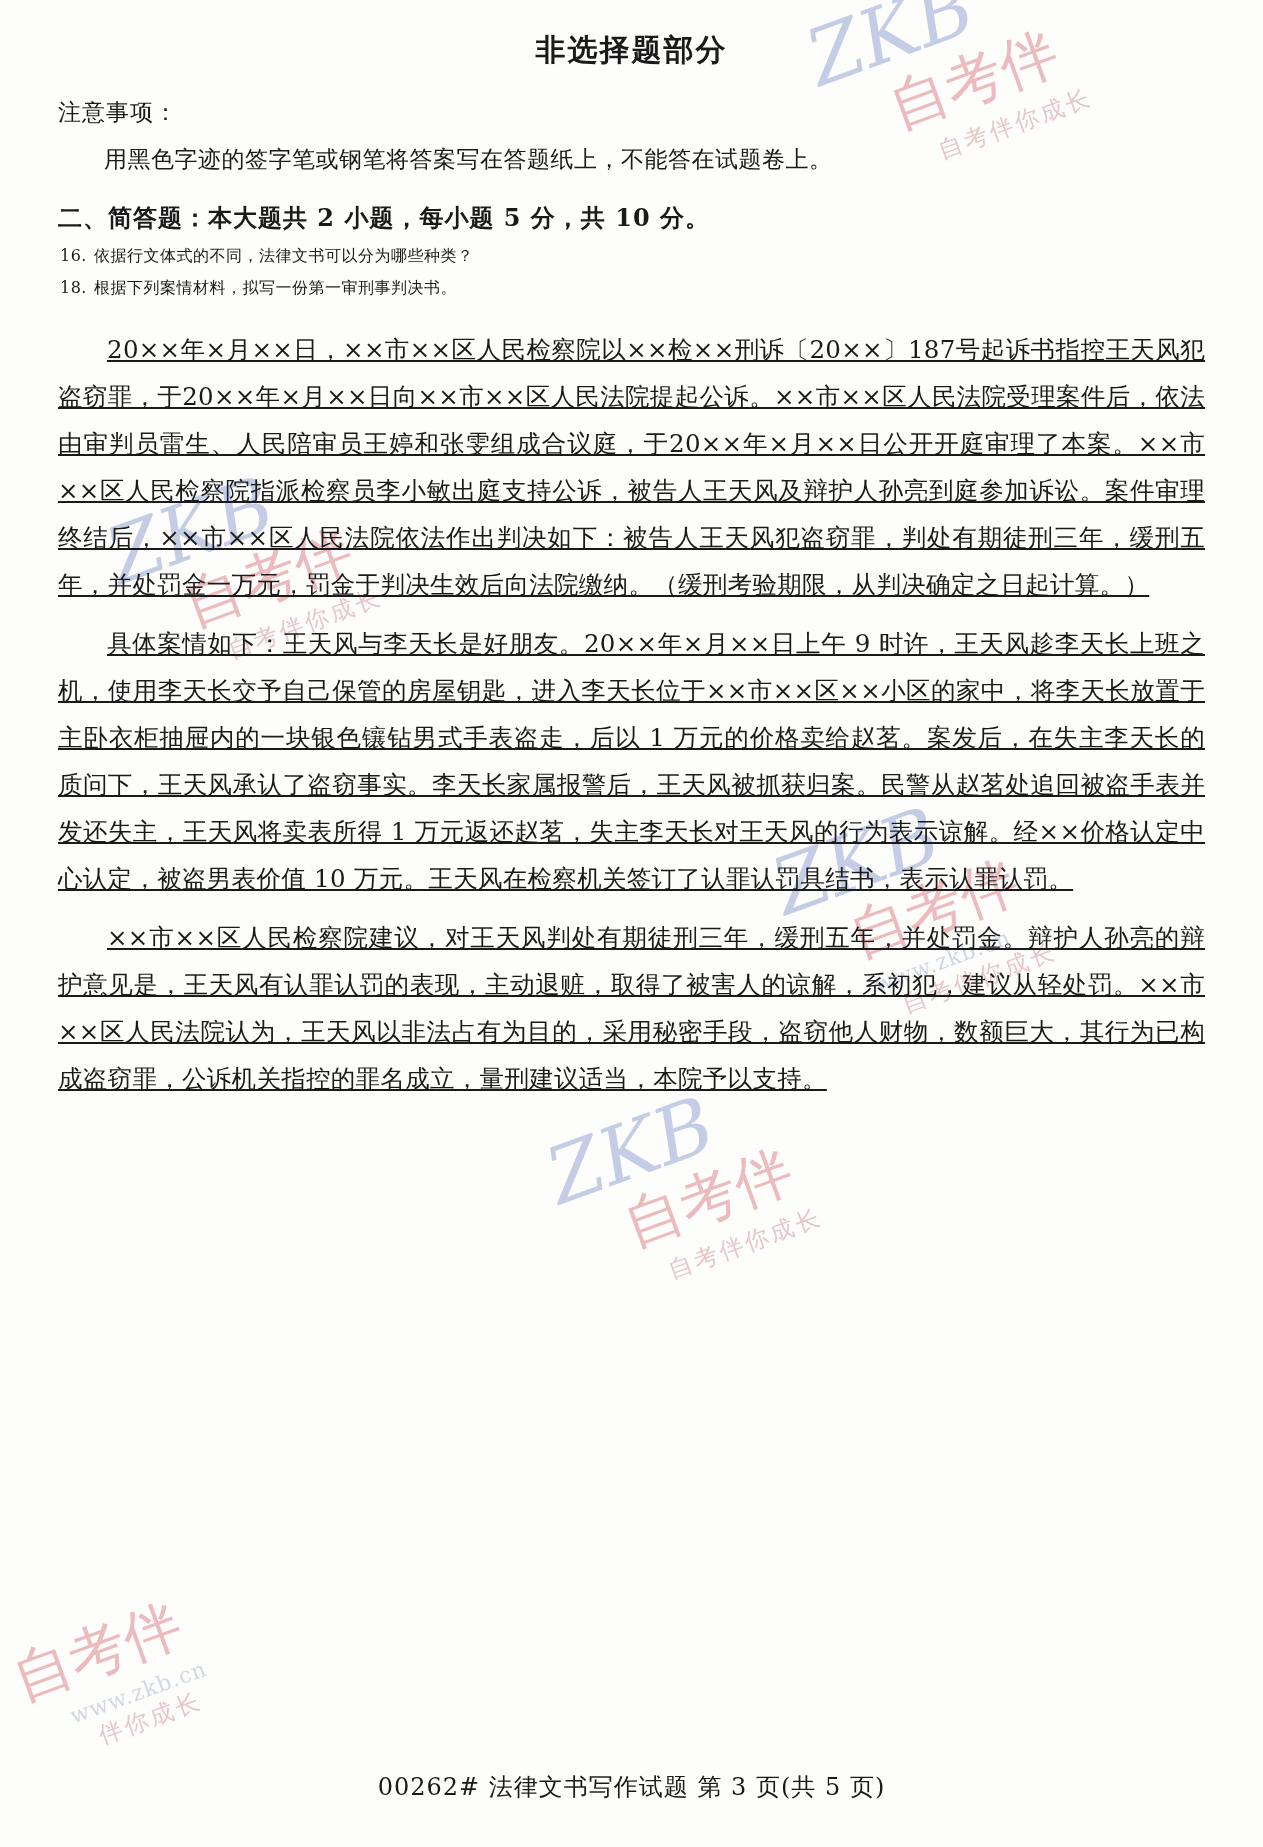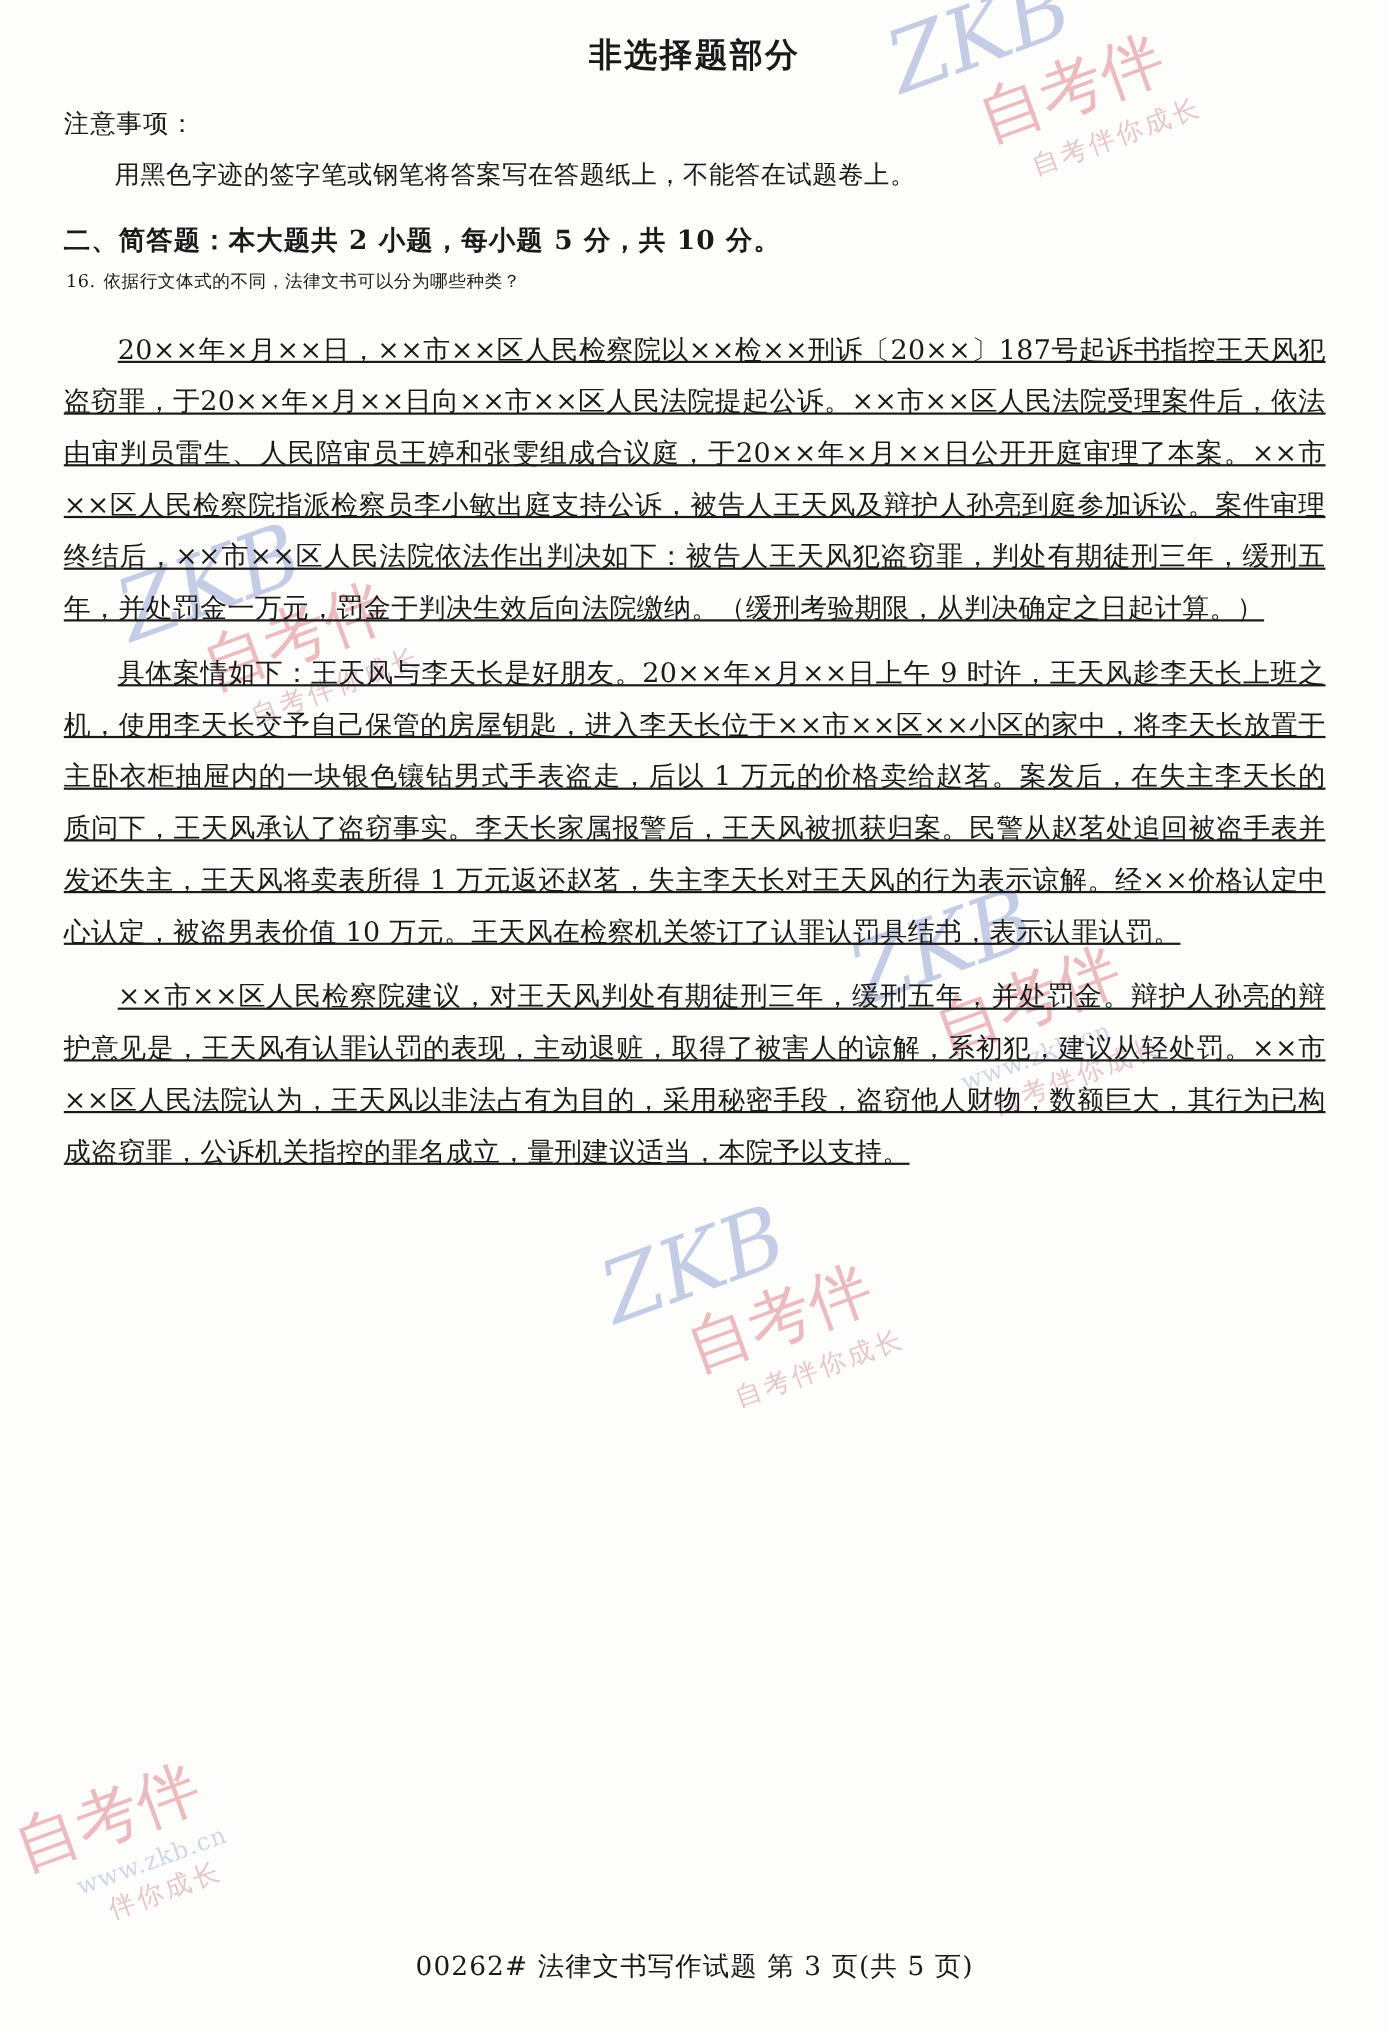--- a/index.html
+++ b/index.html
@@ -156,20 +156,23 @@
     <div class="section-head">
       <span class="bold">二、简答题：</span><span class="bold">本大题共 2 小题，每小题 5 分，共 10 分。</span>
     </div>
 
     <div class="q-item">
       <span class="num">16.</span><span>依据行文体式的不同，法律文书可以分为哪些种类？</span>
     </div>
 
 
 
+    <div class="q-item">
+      <span class="num">18.</span><span>根据下列案情材料，拟写一份第一审刑事判决书。</span>
+    </div>
 
     <div class="spacer-sm"></div>
 
     <div class="body-para">20××年×月××日，××市××区人民检察院以××检××刑诉〔20××〕187号起诉书指控王天风犯盗窃罪，于20××年×月××日向××市××区人民法院提起公诉。××市××区人民法院受理案件后，依法由审判员雷生、人民陪审员王婷和张雯组成合议庭，于20××年×月××日公开开庭审理了本案。××市××区人民检察院指派检察员李小敏出庭支持公诉，被告人王天风及辩护人孙亮到庭参加诉讼。案件审理终结后，××市××区人民法院依法作出判决如下：被告人王天风犯盗窃罪，判处有期徒刑三年，缓刑五年，并处罚金一万元，罚金于判决生效后向法院缴纳。（缓刑考验期限，从判决确定之日起计算。）</div>
     <div class="body-para">具体案情如下：王天风与李天长是好朋友。20××年×月××日上午 9 时许，王天风趁李天长上班之机，使用李天长交予自己保管的房屋钥匙，进入李天长位于××市××区××小区的家中，将李天长放置于主卧衣柜抽屉内的一块银色镶钻男式手表盗走，后以 1 万元的价格卖给赵茗。案发后，在失主李天长的质问下，王天风承认了盗窃事实。李天长家属报警后，王天风被抓获归案。民警从赵茗处追回被盗手表并发还失主，王天风将卖表所得 1 万元返还赵茗，失主李天长对王天风的行为表示谅解。经××价格认定中心认定，被盗男表价值 10 万元。王天风在检察机关签订了认罪认罚具结书，表示认罪认罚。</div>
     <div class="body-para">××市××区人民检察院建议，对王天风判处有期徒刑三年，缓刑五年，并处罚金。辩护人孙亮的辩护意见是，王天风有认罪认罚的表现，主动退赃，取得了被害人的谅解，系初犯，建议从轻处罚。××市××区人民法院认为，王天风以非法占有为目的，采用秘密手段，盗窃他人财物，数额巨大，其行为已构成盗窃罪，公诉机关指控的罪名成立，量刑建议适当，本院予以支持。</div>
 
   </div>
 
   <div class="footer">00262# 法律文书写作试题 第 3 页(共 5 页)</div>

